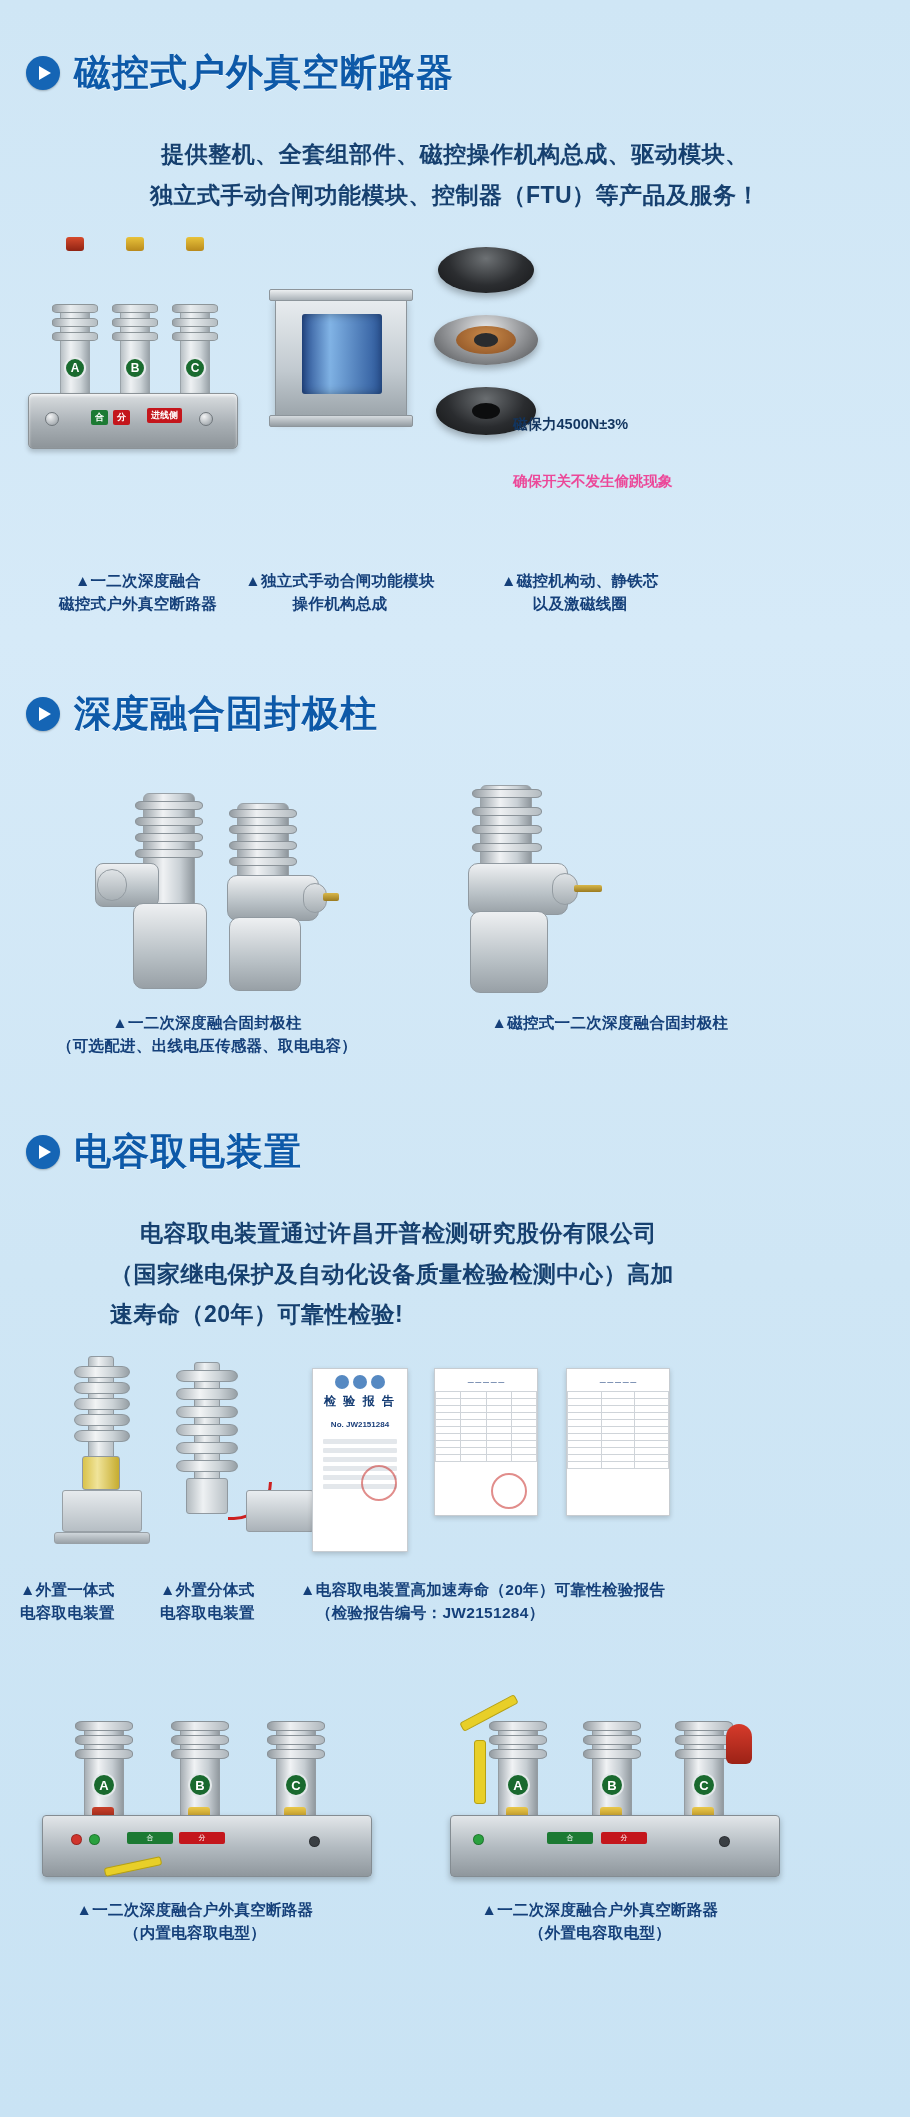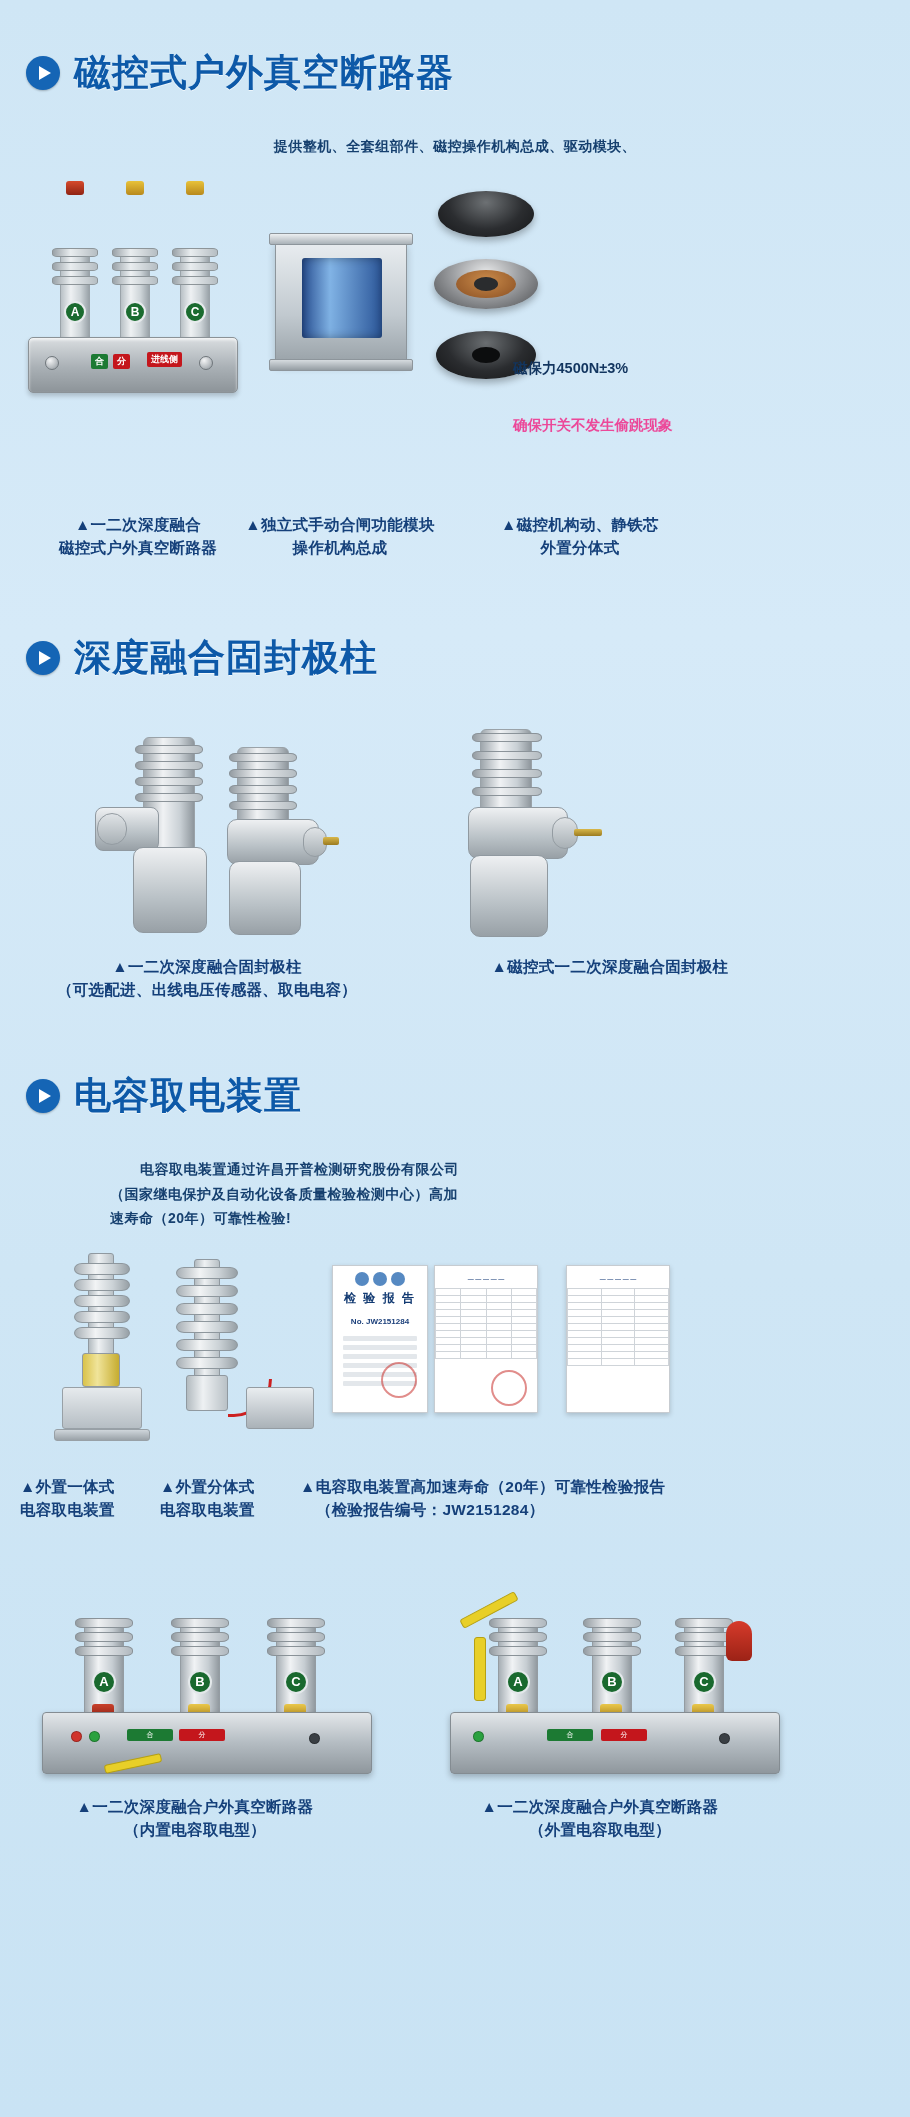--- a/index.html
+++ b/index.html
@@ -43,21 +43,21 @@
     font-weight: bold;
     color: #0d59a8;
     letter-spacing: 1px;
     line-height: 1.1;
     text-shadow: 0 1px 0 rgba(255,255,255,.6);
   }
 
   
   .lead {
     text-align: center;
-    font-size: 14px;
+    font-size: 23px;
     font-weight: bold;
     color: #16406f;
     line-height: 1.75;
     margin: 16px auto 0;
     width: 760px;
     letter-spacing: .5px;
   }
   .lead.indent { width: 700px; }
 
   
@@ -335,20 +335,21 @@
   <section id="sec1">
     <div class="section-head">
       <span class="play-badge">
           <span class="tri"></span>
         </span>
       <h1 class="section-title">磁控式户外真空断路器</h1>
     </div>
 
     <div class="lead">
       <div>提供整机、全套组部件、磁控操作机构总成、驱动模块、</div>
+      <div>独立式手动合闸功能模块、控制器（FTU）等产品及服务！</div>
     </div>
 
     <div class="s1-row">
 
       <div class="breaker art" style="left:28px; top:12px; width:215px; height:210px;">
         <div class="pole" style="left:26px;">
           <div class="body"></div>
           <div class="fin" style="bottom:84px;"></div>
           <div class="fin" style="bottom:70px;"></div>
           <div class="fin" style="bottom:56px;"></div>
@@ -407,21 +408,21 @@
       <div class="cap" style="position:absolute; left:28px; top:0; width:220px;">
         <div><span class="mark"></span><span>▲一二次深度融合</span></div>
         <div>磁控式户外真空断路器</div>
       </div>
       <div class="cap" style="position:absolute; left:225px; top:0; width:230px;">
         <div>▲独立式手动合闸功能模块</div>
         <div>操作机构总成</div>
       </div>
       <div class="cap" style="position:absolute; left:455px; top:0; width:250px;">
         <div>▲磁控机构动、静铁芯</div>
-        <div>外置分体式</div>
+        <div>以及激磁线圈</div>
       </div>
     </div>
   </section>
 
   <section id="sec2">
     <div class="section-head">
       <span class="play-badge">
           <span class="tri"></span>
         </span>
       <h1 class="section-title">深度融合固封极柱</h1>
@@ -510,21 +511,21 @@
         <div class="shed" style="left:26px; top:26px; width:62px;"></div>
         <div class="shed" style="left:26px; top:44px; width:62px;"></div>
         <div class="shed" style="left:26px; top:62px; width:62px;"></div>
         <div class="shed" style="left:26px; top:80px; width:62px;"></div>
         <div class="shed" style="left:26px; top:98px; width:62px;"></div>
         <div class="core" style="left:36px; top:116px; width:42px; height:36px;"></div>
         <div class="redwire" style="left:78px; top:120px; width:44px; height:38px;"></div>
         <div class="capbox" style="left:96px; top:128px; width:68px; height:42px;"></div>
       </div>
 
-      <div class="cert" style="left:332px; top:16px; width:96px; height:148px;">
+      <div class="cert" style="left:312px; top:16px; width:96px; height:184px;">
         <div class="logos">
             <span class="logo"></span>
             <span class="logo"></span>
             <span class="logo"></span>
           </div>
         <div class="cbig">检 验 报 告</div>
         <div class="ctitle">No. JW2151284</div>
         <div class="tline" style="margin-top:10px;"></div>
         <div class="tline"></div>
         <div class="tline"></div>

